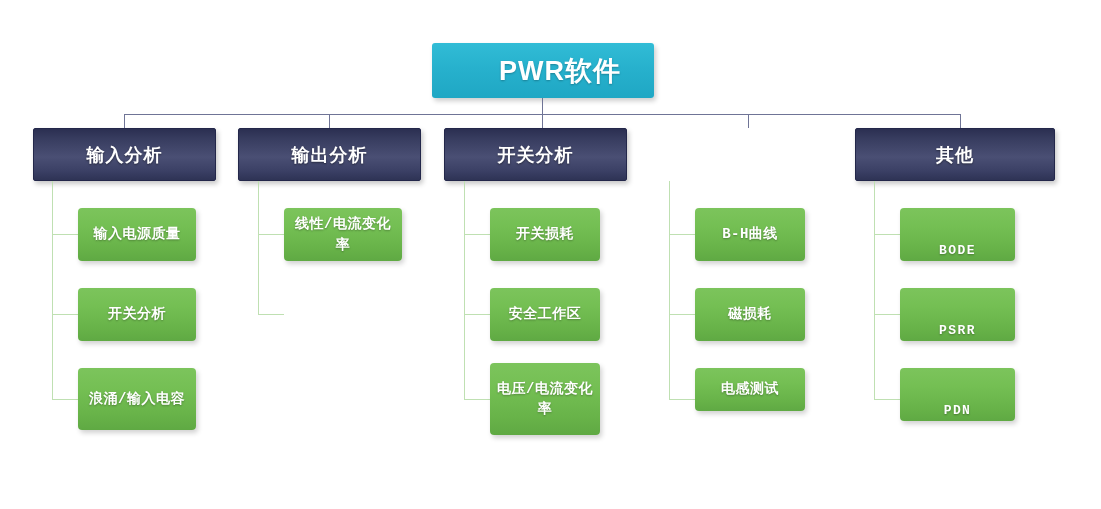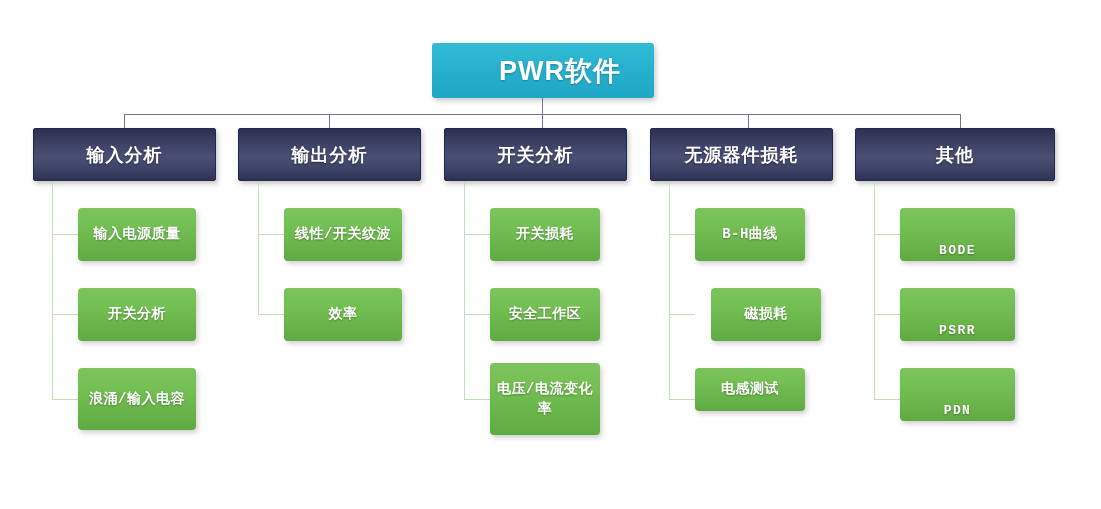--- a/index.html
+++ b/index.html
@@ -131,23 +131,20 @@
 
   <div class="l2-box" style="left:33px;  width:183px;">
     <span class="l2-label">输入分析</span>
   </div>
   <div class="l2-box" style="left:238px; width:183px;">
     <span class="l2-label">输出分析</span>
   </div>
   <div class="l2-box" style="left:444px; width:183px;">
     <span class="l2-label">开关分析</span>
   </div>
-  <div class="l2-box" style="left:650px; width:183px;">
-    <span class="l2-label">无源器件损耗</span>
-  </div>
   <div class="l2-box" style="left:855px; width:200px;text-align:right;">
     <span class="l2-label">其他</span>
   </div>
 
   <div class="gline gline-v" style="left:52px; top:181px; height:219px;"></div>
   <div class="gline gline-h" style="left:52px; top:234px; width:26px;"></div>
   <div class="gline gline-h" style="left:52px; top:314px; width:26px;"></div>
   <div class="gline gline-h" style="left:52px; top:399px; width:26px;"></div>
 
   <div class="l3-box" style="left:78px; top:208px; width:118px; height:53px;">
@@ -158,24 +155,21 @@
   </div>
   <div class="l3-box" style="left:78px; top:368px; width:118px; height:62px;">
     <span class="l3-label">浪涌/输入电容</span>
   </div>
 
   <div class="gline gline-v" style="left:258px; top:181px; height:134px;"></div>
   <div class="gline gline-h" style="left:258px; top:234px; width:26px;"></div>
   <div class="gline gline-h" style="left:258px; top:314px; width:26px;"></div>
 
   <div class="l3-box" style="left:284px; top:208px; width:118px; height:53px;">
-    <span class="l3-label">线性/开关纹波</span>
-  </div>
-  <div class="l3-box" style="left:284px; top:288px; width:118px; height:53px;">
-    <span class="l3-label">效率</span>
+    <span class="l3-label">线性/电流变化率</span>
   </div>
 
   <div class="gline gline-v" style="left:464px; top:181px; height:219px;"></div>
   <div class="gline gline-h" style="left:464px; top:234px; width:26px;"></div>
   <div class="gline gline-h" style="left:464px; top:314px; width:26px;"></div>
   <div class="gline gline-h" style="left:464px; top:399px; width:26px;"></div>
 
   <div class="l3-box" style="left:490px; top:208px; width:110px; height:53px;">
     <span class="l3-label">开关损耗</span>
   </div>
@@ -187,21 +181,21 @@
   </div>
 
   <div class="gline gline-v" style="left:669px; top:181px; height:219px;"></div>
   <div class="gline gline-h" style="left:669px; top:234px; width:26px;"></div>
   <div class="gline gline-h" style="left:669px; top:314px; width:26px;"></div>
   <div class="gline gline-h" style="left:669px; top:399px; width:26px;"></div>
 
   <div class="l3-box" style="left:695px; top:208px; width:110px; height:53px;">
     <span class="l3-label">B-H曲线</span>
   </div>
-  <div class="l3-box" style="left:695px; top:288px; width:110px; height:53px;margin-left:16px;">
+  <div class="l3-box" style="left:695px; top:288px; width:110px; height:53px;">
     <span class="l3-label">磁损耗</span>
   </div>
   <div class="l3-box" style="left:695px; top:368px; width:110px; height:43px;">
     <span class="l3-label">电感测试</span>
   </div>
 
   <div class="gline gline-v" style="left:874px; top:181px; height:219px;"></div>
   <div class="gline gline-h" style="left:874px; top:234px; width:26px;"></div>
   <div class="gline gline-h" style="left:874px; top:314px; width:26px;"></div>
   <div class="gline gline-h" style="left:874px; top:399px; width:26px;"></div>

